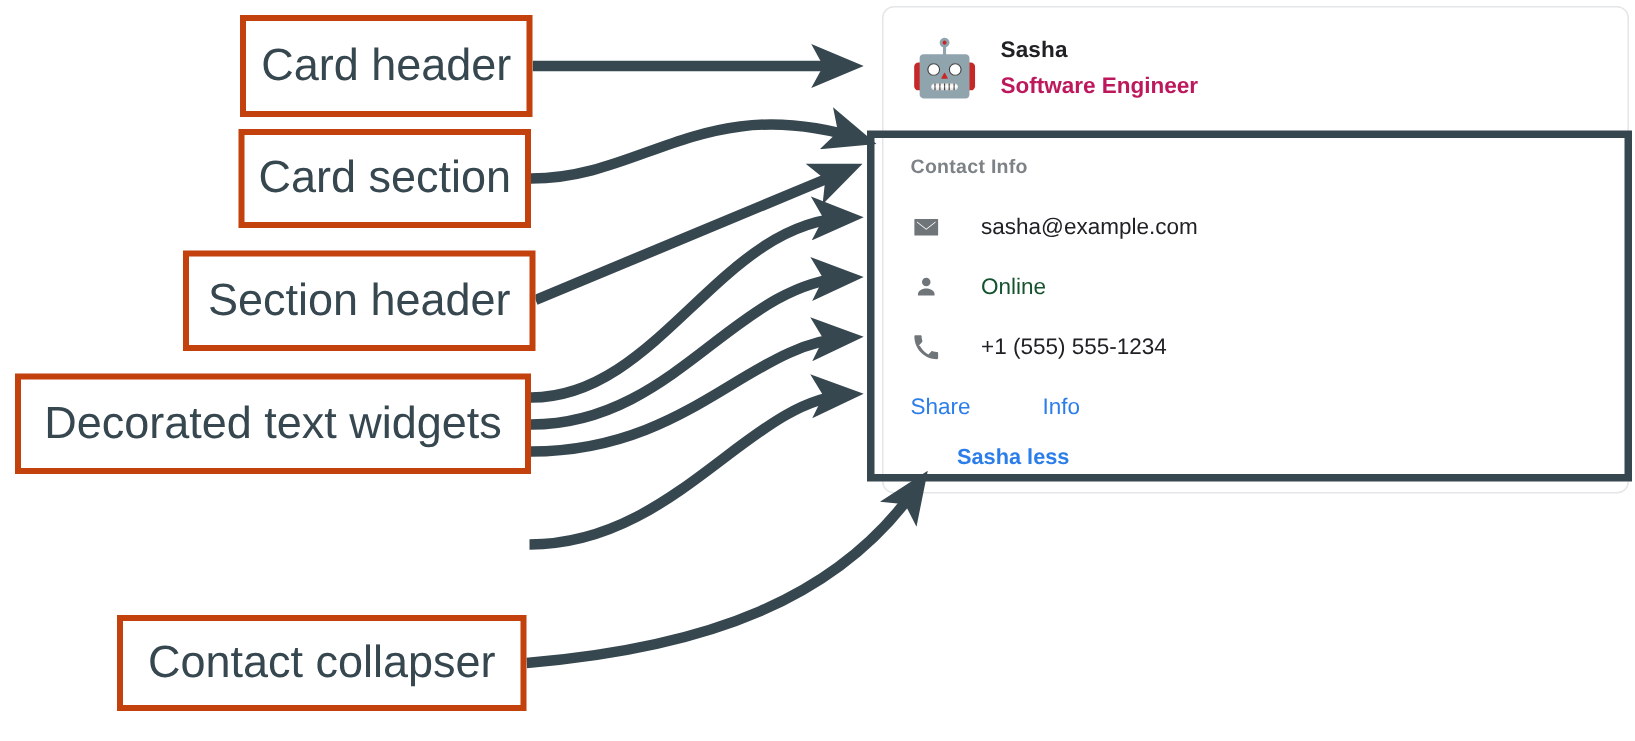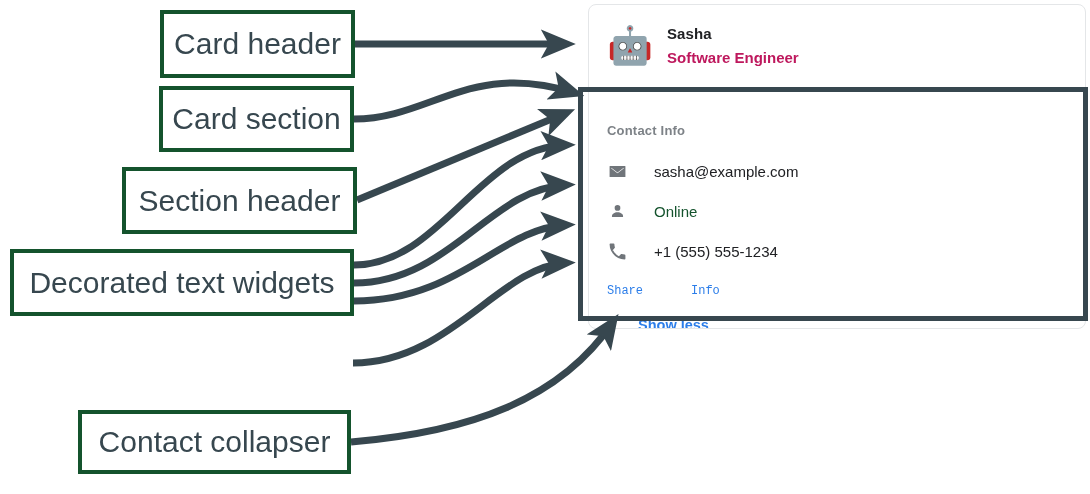--- a/index.html
+++ b/index.html
@@ -15,21 +15,21 @@
     width: 1090px;
     height: 494px;
     background: #ffffff;
     overflow: hidden;
   }
 
   
   .callout {
     position: absolute;
     box-sizing: border-box;
-    border: 4px solid #14532d;
+    border: 4px solid #c2410c;
     background: #ffffff;
     color: #37474f;
     font-family: "Liberation Sans", sans-serif;
     font-size: 30px;
     line-height: 1;
     display: flex;
     align-items: center;
     justify-content: center;
     padding: 0 10px;
     white-space: nowrap;
@@ -107,21 +107,20 @@
   }
   .header-subtitle {
     font-size: 15px;
     color: #be185d;
     line-height: 1.55;
     font-weight: bold;
   }
 
   .card-section {
     padding: 16px 0 0 18px;
-    margin-top: 20px;
   }
   .section-header {
     font-size: 13px;
     font-weight: bold;
     color: #7d8287;
     letter-spacing: 0.2px;
     margin-bottom: 13px;
   }
 
   .text-row {
@@ -147,27 +146,27 @@
   }
   .row-text.status-online { color: #14532d; }
 
   .button-row {
     display: flex;
     align-items: center;
     height: 36px;
     margin-top: 2px;
   }
   .link-btn {
-    font-size: 12px;
+    font-size: 15px;
     color: #2b7de9;
     background: none;
     border: 0;
     padding: 0;
     cursor: pointer;
-    font-family: Liberation Mono, monospace;
+    font-family: Liberation Sans, sans-serif;
   }
   .link-btn.first { margin-right: 48px; }
 
   .collapser-row {
     display: flex;
     align-items: center;
     height: 32px;
     padding-left: 31px;
   }
   .collapser-btn {
@@ -272,21 +271,21 @@
         </span>
         <span class="row-text">+1 (555) 555-1234</span>
       </div>
 
       <div class="button-row">
         <button class="link-btn first">Share</button>
         <button class="link-btn">Info</button>
       </div>
 
       <div class="collapser-row">
-        <button class="collapser-btn">Show less</button>
+        <button class="collapser-btn">Sasha less</button>
       </div>
 
     </div>
   </div>
 
   <div id="section-outline"></div>
 
 </div>
 
 </body></html>

